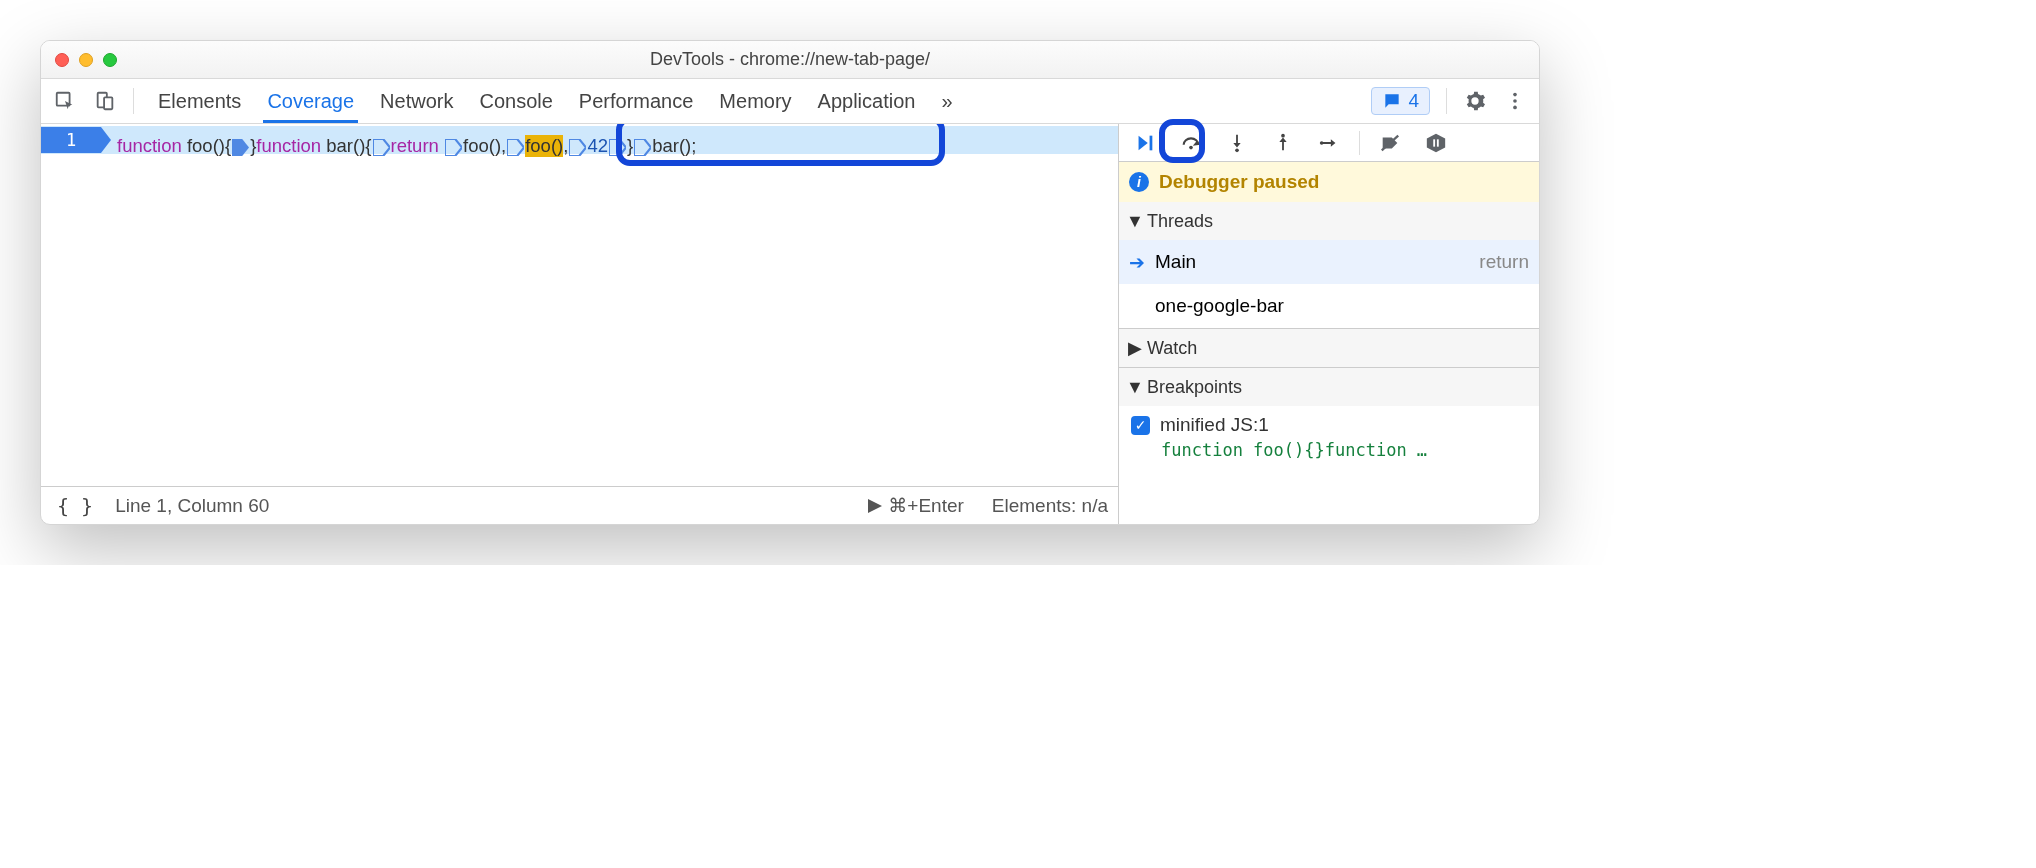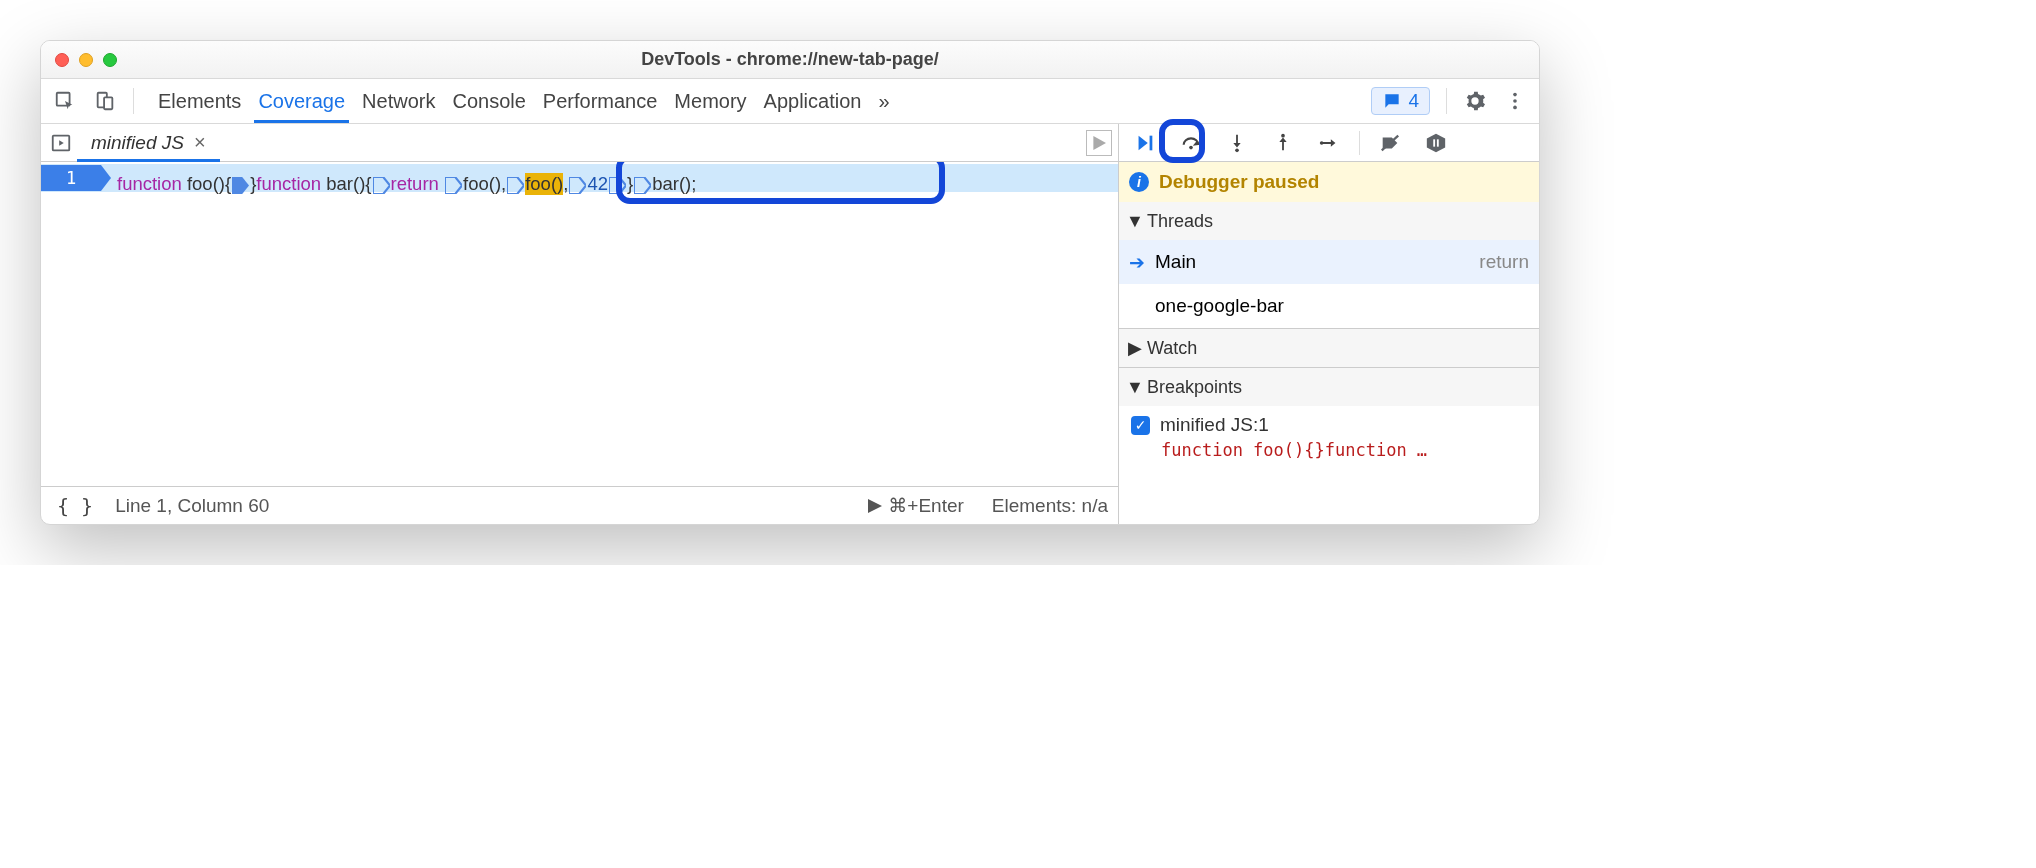--- a/index.html
+++ b/index.html
@@ -24,33 +24,33 @@
     border-bottom: 1px solid #d9d9d9;
     display: flex;
     align-items: center;
     position: relative;
   }
   .traffic { display: flex; gap: 10px; margin-left: 14px; }
   .dot { width: 14px; height: 14px; border-radius: 50%; }
   .dot.red { background:#ff5f56; border:1px solid #e14941;}
   .dot.yellow { background:#ffbd2e; border:1px solid #dfa022;}
   .dot.green { background:#27c93f; border:1px solid #1fa72f;}
-  .title { position:absolute; left:0; right:0; text-align:center; font-size:18px; color:#444; font-weight:700;}
+  .title { position:absolute; left:0; right:0; text-align:center; font-size:18px; color:#444; font-weight:400;}
   
   .toolbar {
     height: 45px;
     border-bottom: 1px solid #d9d9d9;
     display: flex;
     align-items: stretch;
     padding: 0 6px;
     background:#fff;
   }
   .tb-left, .tb-right { display:flex; align-items:center; gap:4px; }
   .tb-right { margin-left:auto; }
-  .tb-tabs { display:flex; align-items:center; gap:17px; margin-left:18px;}
+  .tb-tabs { display:flex; align-items:center; gap:26px; margin-left:18px;}
   .tb-tab { font-size:20px; color:#444; display:flex; align-items:center; height:100%; cursor:pointer; position:relative;}
   .tb-tab.active { color:#1a73e8; }
   .tb-tab.active::after { content:""; position:absolute; left:-4px; right:-4px; bottom:0; height:3px; background:#1a73e8;}
   .tb-iconbtn { width:36px; height:36px; display:flex; align-items:center; justify-content:center; color:#5f6368; border-radius:4px; cursor:pointer;}
   .tb-iconbtn svg { width:22px; height:22px; }
   .feedback-badge { display:flex; align-items:center; gap:6px; background:#e8f0fe; border:1px solid #b0cdf6; border-radius:4px; padding:2px 10px; color:#1a73e8; font-size:19px; cursor:pointer; margin-right:6px;}
   .divider { width:1px; height:26px; background:#ddd; margin:0 6px;}
   
   .body { display:flex; height: 400px; }
   .editor-pane { flex:1; display:flex; flex-direction:column; border-right:1px solid #ccc;}
@@ -95,21 +95,21 @@
   .sec-body { background:#fff;}
   .paused-banner{ height:40px; background:#fff9db; display:flex; align-items:center; gap:10px; padding:0 10px; color:#b38400; font-weight:600; font-size:19px;}
   .paused-banner .info{width:20px;height:20px;border-radius:50%;background:#1a73e8;color:#fff;display:flex;align-items:center;justify-content:center;font-size:14px;font-weight:700;font-style:italic;}
   .thread-row{ height:44px; display:flex; align-items:center; padding:0 10px; font-size:19px; gap:10px;}
   .thread-row.active{ background:#eaf2fe;}
   .thread-row .arrow{width:16px;color:#1a73e8;}
   .thread-row .status{margin-left:auto;color:#888;}
   .bp-row{padding:8px 12px;}
   .bp-row .bp-top{display:flex;align-items:center;gap:10px;font-size:19px;color:#333;}
   .bp-chk{width:19px;height:19px;border-radius:4px;background:#1a73e8;display:inline-flex;align-items:center;justify-content:center;color:#fff;font-size:14px;}
-  .bp-code{font-family:Menlo,Consolas,monospace;font-size:17px;color:#b91c1c;margin-left:30px;margin-top:4px;white-space:nowrap;overflow:hidden;text-overflow:ellipsis;}
+  .bp-code{font-family:Menlo,Consolas,monospace;font-size:17px;color:#15803d;margin-left:30px;margin-top:4px;white-space:nowrap;overflow:hidden;text-overflow:ellipsis;}
 </style>
 </head>
 <body>
 
 <div class="window">
 
   <div class="titlebar">
     <div class="traffic">
       <div class="dot red"></div>
       <div class="dot yellow"></div>
@@ -163,37 +163,20 @@
             <circle cx="12" cy="12" r="2"></circle>
             <circle cx="12" cy="19" r="2"></circle>
           </svg>
       </div>
     </div>
   </div>
 
   <div class="body">
 
     <div class="editor-pane">
-      <div class="ed-tabs">
-        <div class="ed-navbtn">
-          <svg width="22" height="22" viewBox="0 0 24 24" stroke="#5f6368" fill="none" stroke-width="2">
-              <rect x="3" y="4" width="18" height="16" rx="1"></rect>
-              <polygon points="10,9 15,12 10,15" fill="#5f6368" stroke="none"></polygon>
-            </svg>
-        </div>
-        <div class="ed-tab active">
-          <span>minified JS</span>
-          <span class="ed-close">×</span>
-        </div>
-        <div class="ed-run">
-          <svg width="14" height="14" viewBox="0 0 10 10">
-              <polygon points="1,0 10,5 1,10" fill="#aaa"></polygon>
-            </svg>
-        </div>
-      </div>
 
       <div class="code-wrap">
         <div class="highlight-line"></div>
         <div class="gutter">1</div>
         <div class="code">
 <span class="kw">function</span><span class="punc"> foo(){</span><span class="marker"><svg viewBox="0 0 10 10">
                 <path d="M0 0 H6 L10 5 L6 10 H0 Z" fill="#4f88e3"></path>
               </svg></span><span class="punc">}</span><span class="kw">function</span><span class="punc"> bar(){</span><span class="marker"><svg viewBox="0 0 10 10">
                 <path d="M0 0 H6 L10 5 L6 10 H0 Z" fill="none" stroke="#4f88e3" stroke-width="1.2"></path>
               </svg></span><span class="kw">return</span><span> </span><span class="marker"><svg viewBox="0 0 10 10">

